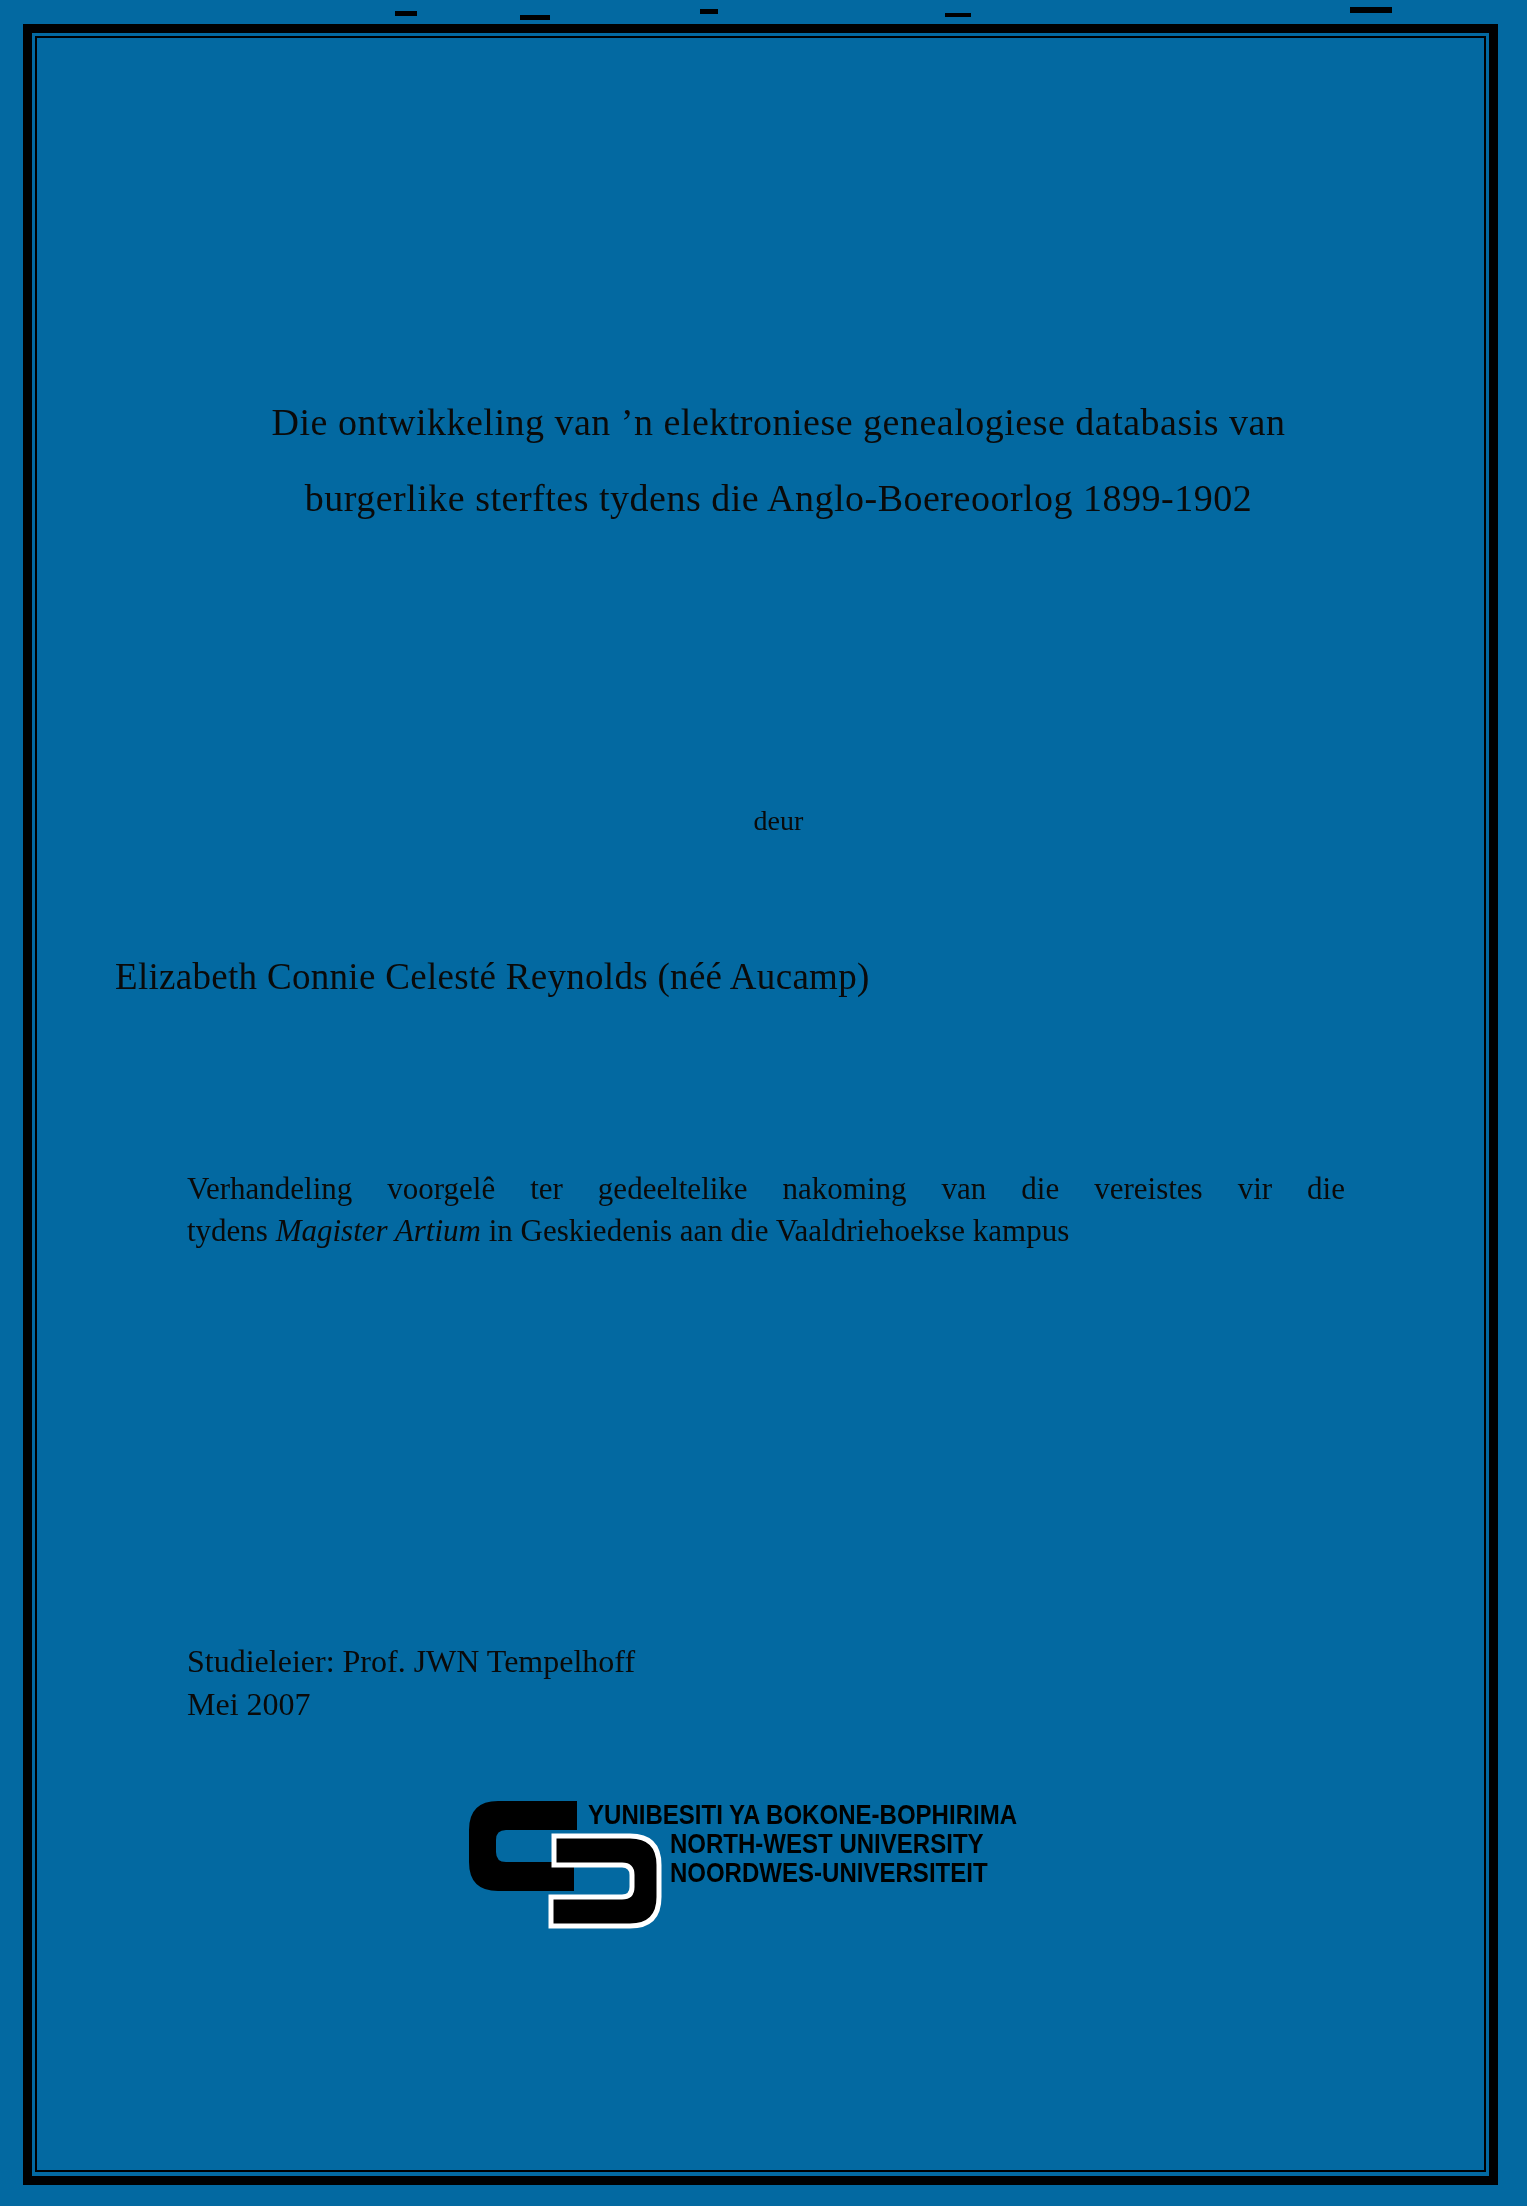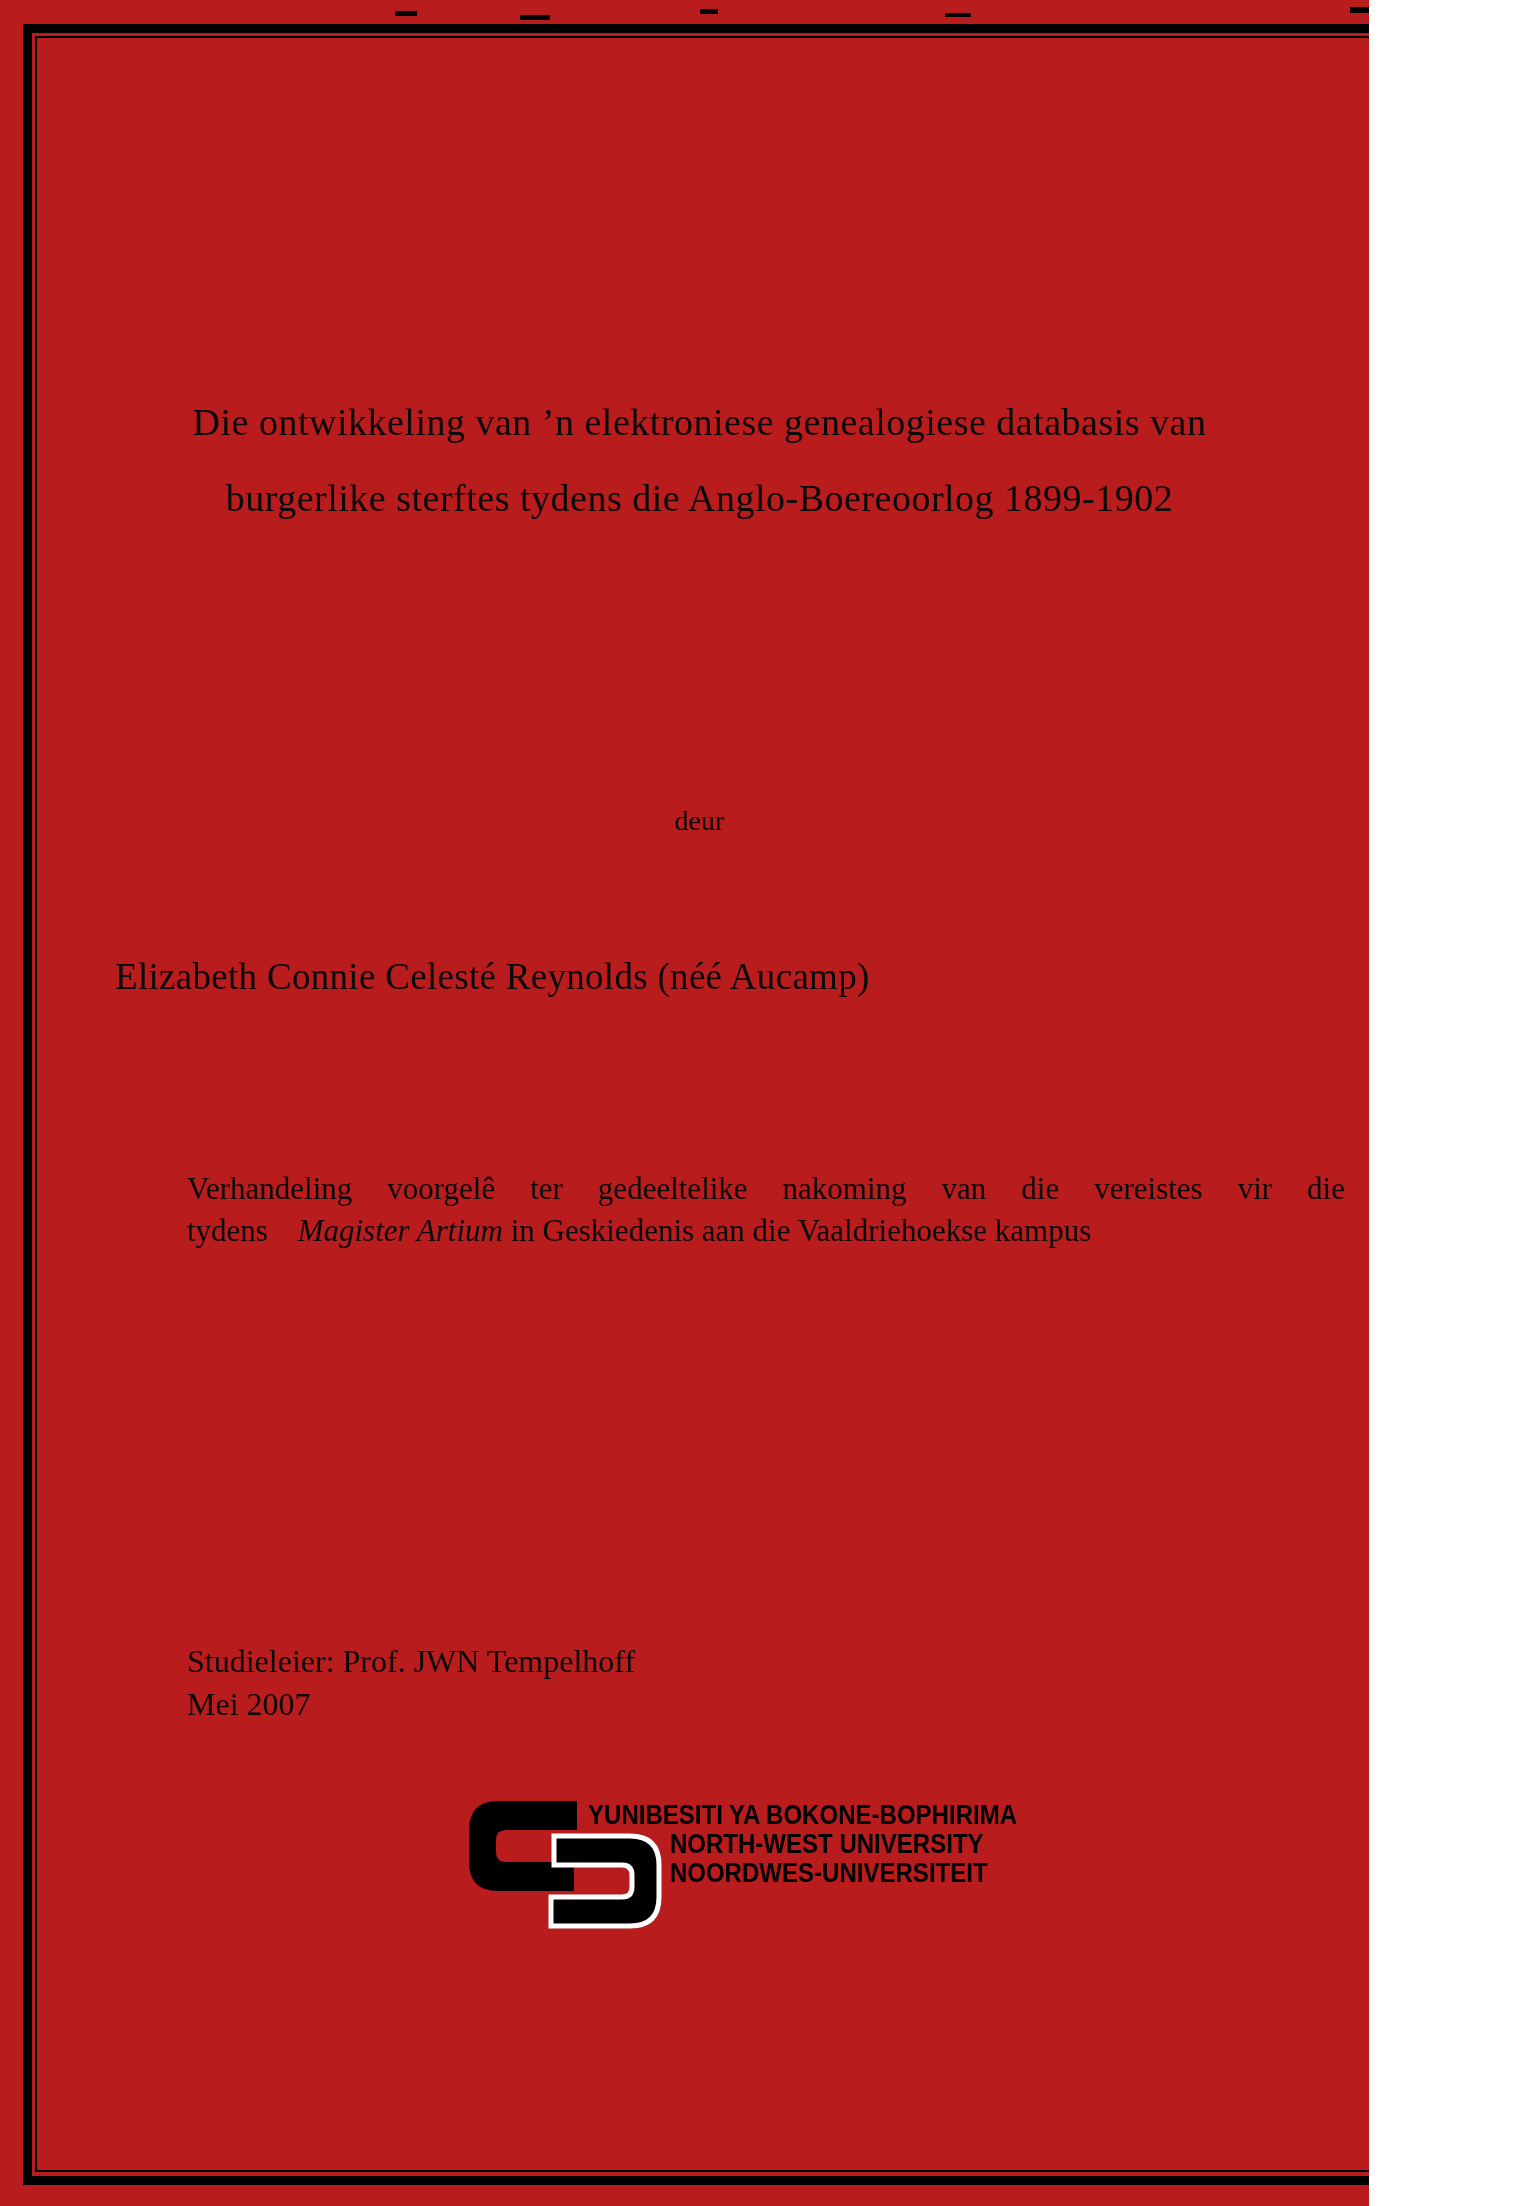--- a/index.html
+++ b/index.html
@@ -1,20 +1,20 @@
 <!DOCTYPE html>
 <html><head>
 <meta charset="utf-8">
 <style>
   html, body { margin: 0; padding: 0; background: #ffffff; }
   .page {
     position: relative;
-    width: 1369px;
+    width: 1527px;
     height: 2206px;
-    background: #b91c1c;
+    background: #0369a1;
     color: #0a0a0a;
     font-family: "Liberation Serif", serif;
     overflow: hidden;
   }
   .frame-outer {
     position: absolute;
     left: 23px; top: 24px;
     width: 1475px; height: 2161px;
     border: 9px solid #000;
     box-sizing: border-box;
@@ -52,21 +52,21 @@
     letter-spacing: 0.3px;
   }
   .statement {
     position: absolute;
     left: 187px; top: 1168px;
     width: 1158px;
     font-size: 31px;
     line-height: 42px;
   }
   .statement .just { text-align: justify; text-align-last: justify; }
-  .statement .ital { font-style: italic; margin-left: 22px; }
+  .statement .ital { font-style: italic; }
   .supervisor-block {
     position: absolute;
     left: 187px; top: 1640px;
     font-size: 32px;
     line-height: 43px;
   }
   .logo-mark {
     position: absolute;
     left: 462px; top: 1799px;
     width: 202px; height: 141px;

